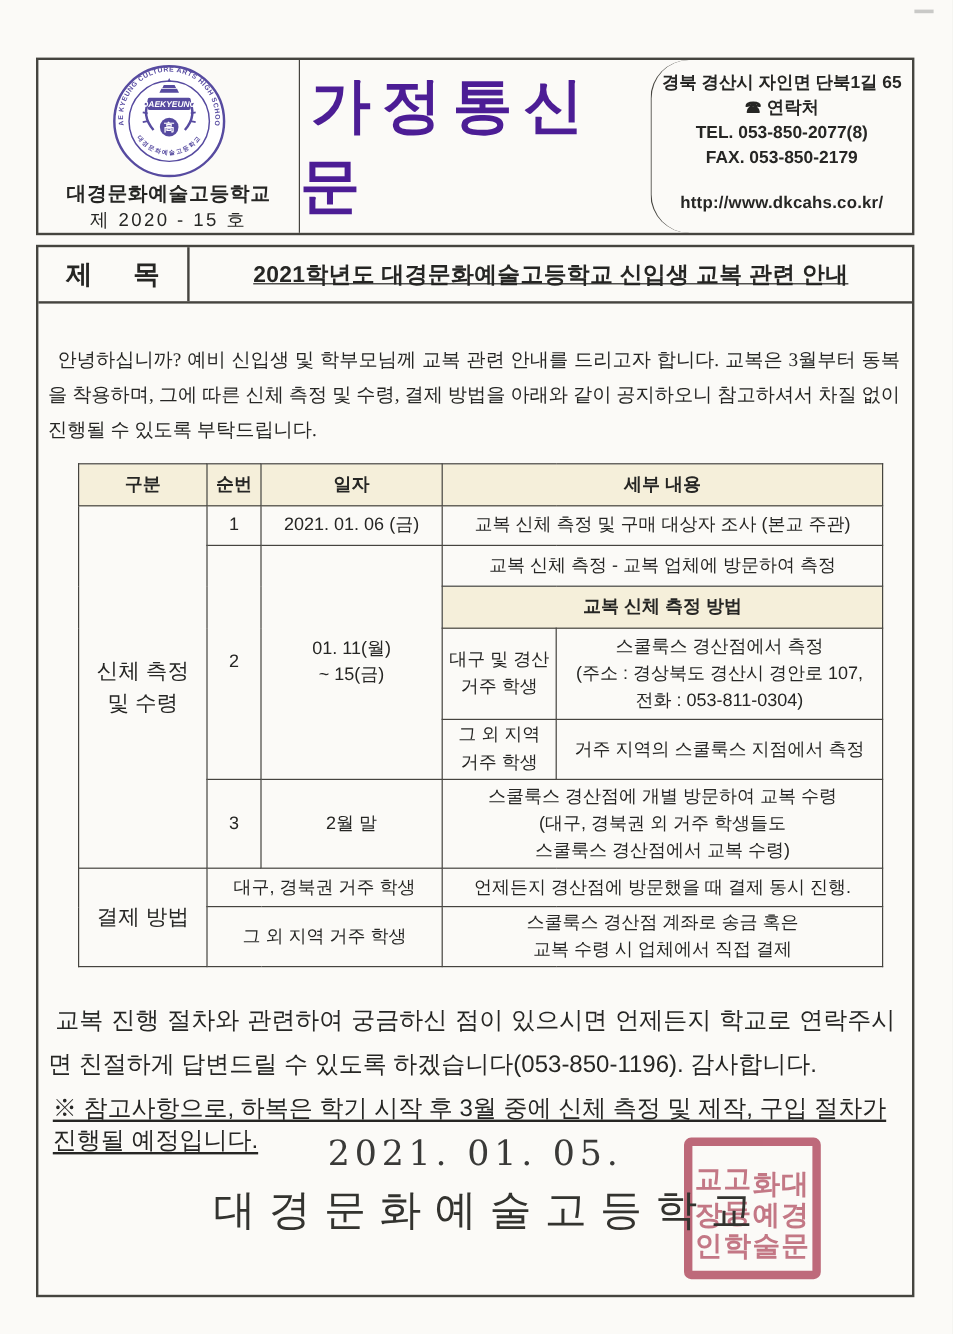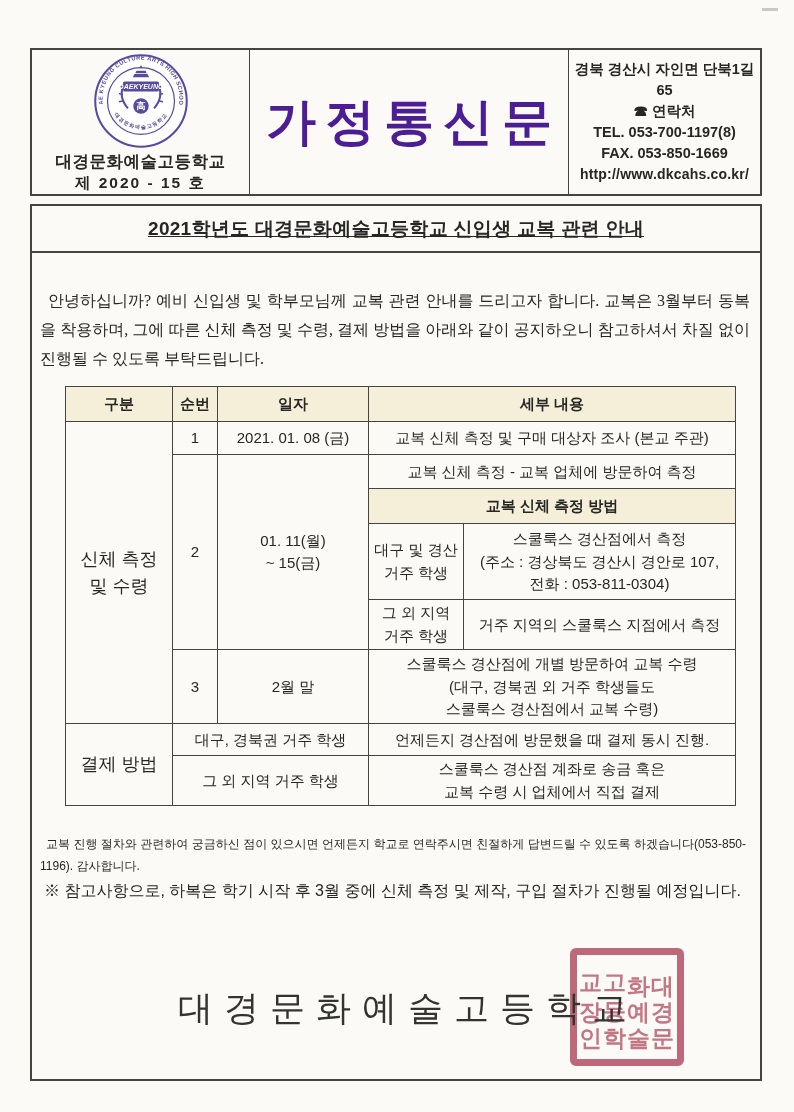--- a/index.html
+++ b/index.html
@@ -23,26 +23,26 @@
 
   
   .header-box{
     position:absolute;left:30px;top:48px;width:732px;height:148px;
     border:2px solid var(--line);display:flex;background:#fbfaf7;
   }
   .logo-cell{width:218px;border-right:1.5px solid var(--line);
     display:flex;flex-direction:column;align-items:center;justify-content:center;padding-top:2px;}
   .logo-cell svg{display:block;}
   .school-name{font-size:16.5px;font-weight:bold;letter-spacing:.5px;margin-top:1px;}
-  .issue-no{font-size:15.5px;font-weight:bold;letter-spacing:2px;}
+  .issue-no{font-size:15.5px;font-weight:normal;letter-spacing:2px;}
   .title-cell{flex:1;display:flex;align-items:center;justify-content:center;}
   .doc-title{font-size:50px;font-weight:bold;letter-spacing:9px;text-indent:9px;color:#4c1d95;}
-  .contact-cell{width:192px;border-left:1.5px solid var(--line);
+  .contact-cell{width:218px;border-left:1.5px solid var(--line);
     display:flex;flex-direction:column;align-items:center;padding:9px 4px 8px;
-    font-weight:bold;font-size:14.5px;line-height:1.45;text-align:center;}
+    font-weight:bold;font-size:14.5px;line-height:1.45;text-align:center;border-radius:32px;}
   .contact-cell .website{margin-top:auto;font-size:14px;letter-spacing:.2px;padding-bottom:8px;}
 
   
   .main-box{
     position:absolute;left:30px;top:204px;width:732px;height:877px;
     border:2px solid var(--line);background:#fbfaf7;
   }
   .subject-row{display:flex;height:47px;border-bottom:2px solid var(--line);}
   .subject-label{width:126px;border-right:2px solid var(--line);
     display:flex;align-items:center;justify-content:center;
@@ -54,22 +54,22 @@
 
   
   table.sched{border-collapse:collapse;table-layout:fixed;width:670px;margin:13px 0 0 33px;
     font-size:15px;}
   table.sched td{border:1.5px solid var(--line);text-align:center;vertical-align:middle;
     padding:2px 3px;line-height:1.5;}
   table.sched .thead-bg{background:var(--header-bg);font-weight:bold;}
   table.sched .pre{white-space:pre-line;}
   table.sched .group{font-size:18px;}
 
-  .closing{margin:28px 14px 0 8px;font-size:12px;line-height:1.78;text-align:justify;text-indent:6px;}
-  .note{margin:4px 4px 0 12px;font-size:16px;text-underline-offset:3px;}
+  .closing{margin:28px 14px 0 8px;font-size:20px;line-height:1.78;text-align:justify;text-indent:6px;}
+  .note{margin:4px 4px 0 12px;font-size:20px;text-decoration:underline;text-underline-offset:3px;}
 
   
   .sign-date{position:absolute;top:738px;left:0;width:100%;text-align:center;
     font-family:"DejaVu Serif","Liberation Serif",serif;font-size:29px;letter-spacing:4px;color:#3a3a38;}
   .sign-name{position:absolute;top:779px;left:0;width:100%;text-align:center;
     font-family:"DejaVu Serif","Liberation Serif",serif;font-size:35px;letter-spacing:11px;
     color:#33332f;z-index:2;transform:translateX(12px);}
   .stamp{position:absolute;top:742px;left:538px;width:114px;height:118px;
     border:7px solid var(--stamp-red);border-radius:6px;opacity:.82;z-index:1;
     display:flex;align-items:center;justify-content:center;}
@@ -109,28 +109,29 @@
       <div class="issue-no">제 2020 - 15 호</div>
     </div>
 
     <div class="title-cell">
       <div class="doc-title">가정통신문</div>
     </div>
 
     <div class="contact-cell">
       <div>경북 경산시 자인면 단북1길 65</div>
       <div>☎ 연락처</div>
-      <div>TEL. 053-700-1197(8)</div>
-      <div>FAX. 053-850-1669</div>
+      <div>TEL. 053-850-2077(8)</div>
+      <div>FAX. 053-850-2179</div>
       <div class="website">http://www.dkcahs.co.kr/</div>
     </div>
   </div>
 
   <div class="main-box">
     <div class="subject-row">
+      <div class="subject-label">제 목</div>
       <div class="subject-title">2021학년도 대경문화예술고등학교 신입생 교복 관련 안내</div>
     </div>
 
     <p class="intro">안녕하십니까? 예비 신입생 및 학부모님께 교복 관련 안내를 드리고자 합니다. 교복은 3월부터 동복을 착용하며, 그에 따른 신체 측정 및 수령, 결제 방법을 아래와 같이 공지하오니 참고하셔서 차질 없이 진행될 수 있도록 부탁드립니다.</p>
 
     <table class="sched">
       <colgroup>
         <col style="width:107px">
           <col style="width:45px">
           <col style="width:151px">
@@ -141,21 +142,21 @@
         <tr style="height:35px">
           <td class="thead-bg">구분</td>
           <td class="thead-bg">순번</td>
           <td class="thead-bg">일자</td>
           <td class="thead-bg" colspan="2">세부 내용</td>
         </tr>
         <tr style="height:33px">
           <td rowspan="6" class="group pre">신체 측정
 및 수령</td>
           <td>1</td>
-          <td>2021. 01. 08 (금)</td>
+          <td>2021. 01. 06 (금)</td>
           <td colspan="2">교복 신체 측정 및 구매 대상자 조사 (본교 주관)</td>
         </tr>
         <tr style="height:34px">
           <td rowspan="4">2</td>
           <td rowspan="4" class="pre">01. 11(월)
 ~ 15(금)</td>
           <td colspan="2">교복 신체 측정 - 교복 업체에 방문하여 측정</td>
         </tr>
         <tr style="height:35px">
           <td colspan="2" class="thead-bg">교복 신체 측정 방법</td>
@@ -188,18 +189,19 @@
           <td colspan="2">그 외 지역 거주 학생</td>
           <td colspan="2" class="pre">스쿨룩스 경산점 계좌로 송금 혹은
 교복 수령 시 업체에서 직접 결제</td>
         </tr>
       </tbody>
     </table>
 
     <p class="closing">교복 진행 절차와 관련하여 궁금하신 점이 있으시면 언제든지 학교로 연락주시면 친절하게 답변드릴 수 있도록 하겠습니다(053-850-1196). 감사합니다.</p>
     <p class="note">※ 참고사항으로, 하복은 학기 시작 후 3월 중에 신체 측정 및 제작, 구입 절차가 진행될 예정입니다.</p>
 
+    <div class="sign-date">2021. 01. 05.</div>
     <div class="sign-name">대경문화예술고등학교</div>
     <div class="stamp">
       <div class="stamp-text">대경문화예술고등학교장인</div>
     </div>
   </div>
 </div>
 
 </body></html>

